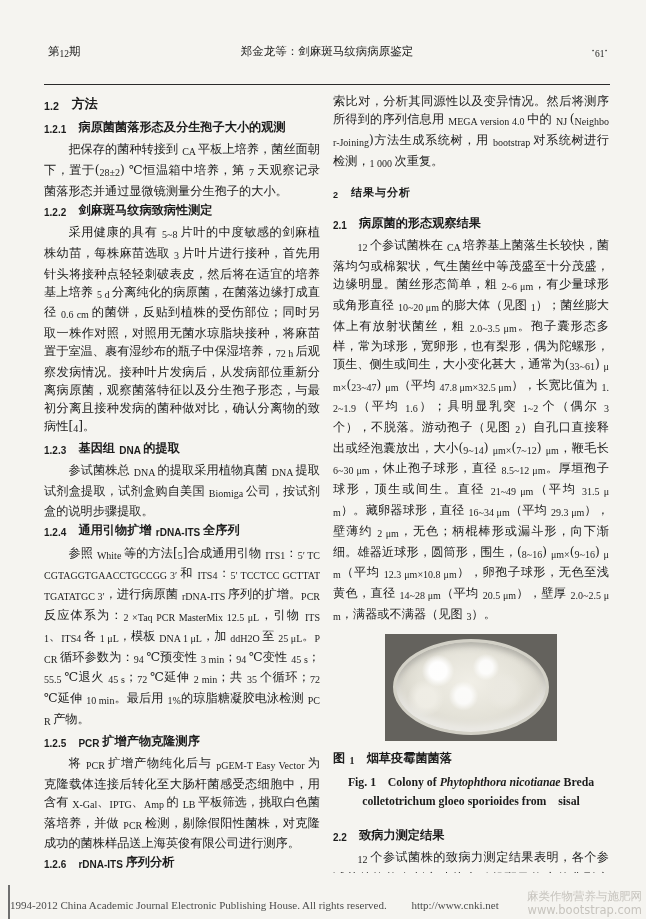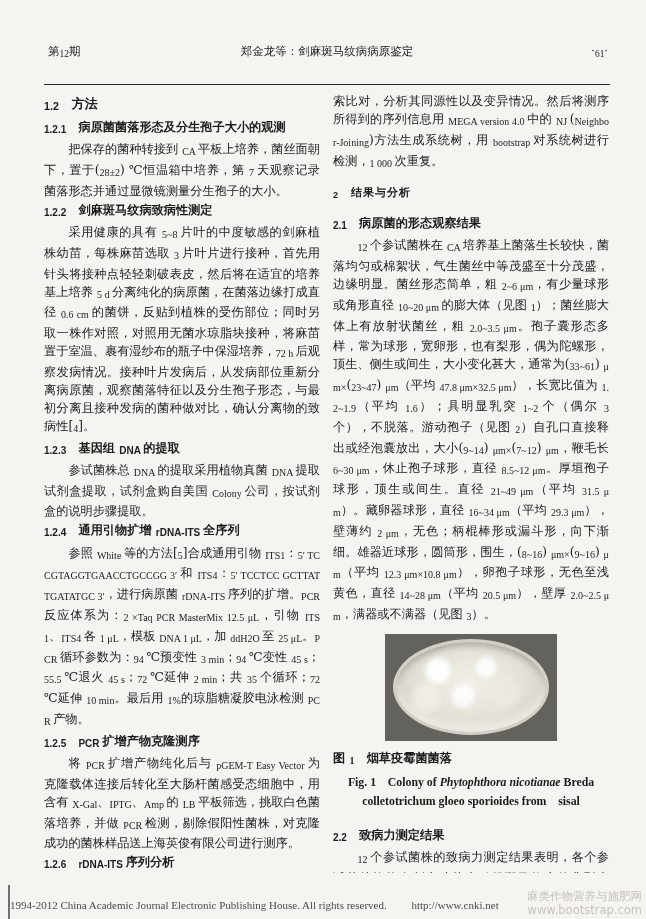--- a/index.html
+++ b/index.html
@@ -114,21 +114,21 @@
 
   <div class="cols">
 
     <div class="col">
       <div class="h2 rt"><span class="lat">1.2</span>　方法</div>
       <div class="h3 rt"><span class="lat">1.2.1</span>　病原菌菌落形态及分生孢子大小的观测</div>
       <p class="body rt">把保存的菌种转接到 <span class="lat">CA </span>平板上培养，菌丝面朝下，置于(<span class="lat">28±2</span>) ℃恒温箱中培养，第 <span class="lat">7 </span>天观察记录菌落形态并通过显微镜测量分生孢子的大小。</p>
       <div class="h3 rt"><span class="lat">1.2.2</span>　剑麻斑马纹病致病性测定</div>
       <p class="body rt">采用健康的具有 <span class="lat">5~8 </span>片叶的中度敏感的剑麻植株幼苗，每株麻苗选取 <span class="lat">3 </span>片叶片进行接种，首先用针头将接种点轻轻刺破表皮，然后将在适宜的培养基上培养 <span class="lat">5 d </span>分离纯化的病原菌，在菌落边缘打成直径 <span class="lat">0.6 cm </span>的菌饼，反贴到植株的受伤部位；同时另取一株作对照，对照用无菌水琼脂块接种，将麻苗置于室温、裹有湿纱布的瓶子中保湿培养，<span class="lat">72 h </span>后观察发病情况。接种叶片发病后，从发病部位重新分离病原菌，观察菌落特征以及分生孢子形态，与最初分离且接种发病的菌种做对比，确认分离物的致病性[<span class="lat">4</span>]。</p>
       <div class="h3 rt"><span class="lat">1.2.3</span>　基因组 <span class="lat">DNA </span>的提取</div>
-      <p class="body rt">参试菌株总 <span class="lat">DNA </span>的提取采用植物真菌 <span class="lat">DNA </span>提取试剂盒提取，试剂盒购自美国 <span class="lat">Colony </span>公司，按试剂盒的说明步骤提取。</p>
+      <p class="body rt">参试菌株总 <span class="lat">DNA </span>的提取采用植物真菌 <span class="lat">DNA </span>提取试剂盒提取，试剂盒购自美国 <span class="lat">Biomiga </span>公司，按试剂盒的说明步骤提取。</p>
       <div class="h3 rt"><span class="lat">1.2.4</span>　通用引物扩增 <span class="lat">rDNA-ITS </span>全序列</div>
       <p class="body rt">参照 <span class="lat">White </span>等的方法[<span class="lat">5</span>]合成通用引物 <span class="lat">ITS1</span>：<span class="lat">5′ TCCGTAGGTGAACCTGCCGG 3′ </span>和 <span class="lat">ITS4</span>：<span class="lat">5′ TCCTCC GCTTATTGATATGC 3′</span>，进行病原菌 <span class="lat">rDNA-ITS </span>序列的扩增。<span class="lat">PCR </span>反应体系为：<span class="lat">2 ×Taq PCR MasterMix 12.5 μL</span>，引物 <span class="lat">ITS1</span>、<span class="lat">ITS4 </span>各 <span class="lat">1 μL</span>，模板 <span class="lat">DNA 1 μL</span>，加 <span class="lat">ddH2O </span>至 <span class="lat">25 μL</span>。<span class="lat">PCR </span>循环参数为：<span class="lat">94 </span>℃预变性 <span class="lat">3 min</span>；<span class="lat">94 </span>℃变性 <span class="lat">45 s</span>；<span class="lat">55.5 </span>℃退火 <span class="lat">45 s</span>；<span class="lat">72 </span>℃延伸 <span class="lat">2 min</span>；共 <span class="lat">35 </span>个循环；<span class="lat">72 </span>℃延伸 <span class="lat">10 min</span>。最后用 <span class="lat">1%</span>的琼脂糖凝胶电泳检测 <span class="lat">PCR </span>产物。</p>
       <div class="h3 rt"><span class="lat">1.2.5</span>　<span class="lat">PCR </span>扩增产物克隆测序</div>
       <p class="body rt">将 <span class="lat">PCR </span>扩增产物纯化后与 <span class="lat">pGEM-T Easy Vector </span>为克隆载体连接后转化至大肠杆菌感受态细胞中，用含有 <span class="lat">X-Gal</span>、<span class="lat">IPTG</span>、<span class="lat">Amp </span>的 <span class="lat">LB </span>平板筛选，挑取白色菌落培养，并做 <span class="lat">PCR </span>检测，剔除假阳性菌株，对克隆成功的菌株样品送上海英俊有限公司进行测序。</p>
       <div class="h3 rt"><span class="lat">1.2.6</span>　<span class="lat">rDNA-ITS </span>序列分析</div>
 
     </div>
 
     <div class="col">
       <p class="body rt noindent">索比对，分析其同源性以及变异情况。然后将测序所得到的序列信息用 <span class="lat">MEGA version 4.0 </span>中的 <span class="lat">NJ </span>(<span class="lat">Neighbor-Joining</span>)方法生成系统树，用 <span class="lat">bootstrap </span>对系统树进行检测，<span class="lat">1 000 </span>次重复。</p>

